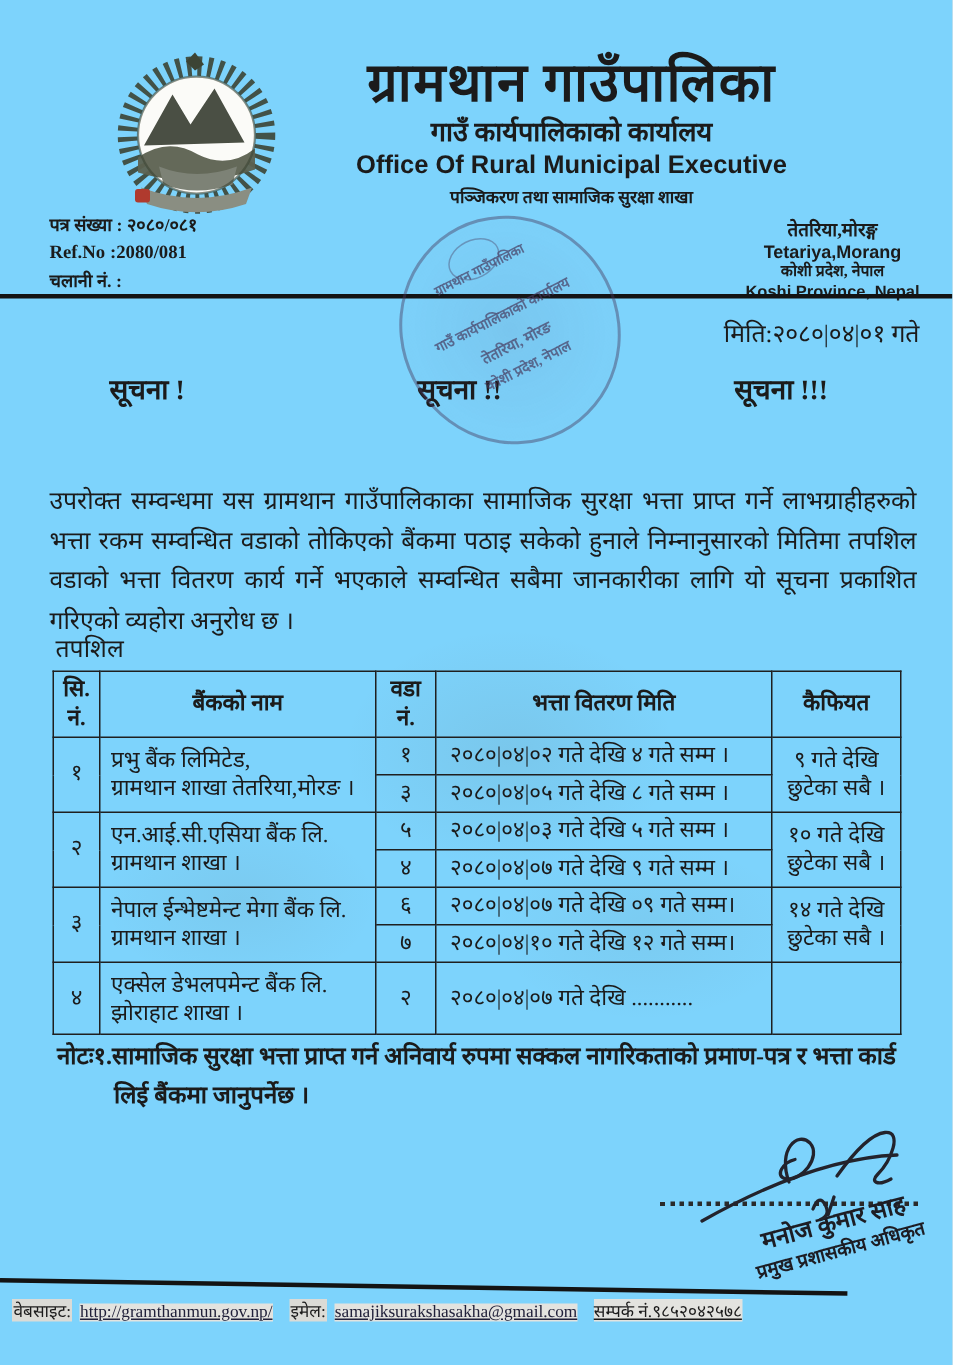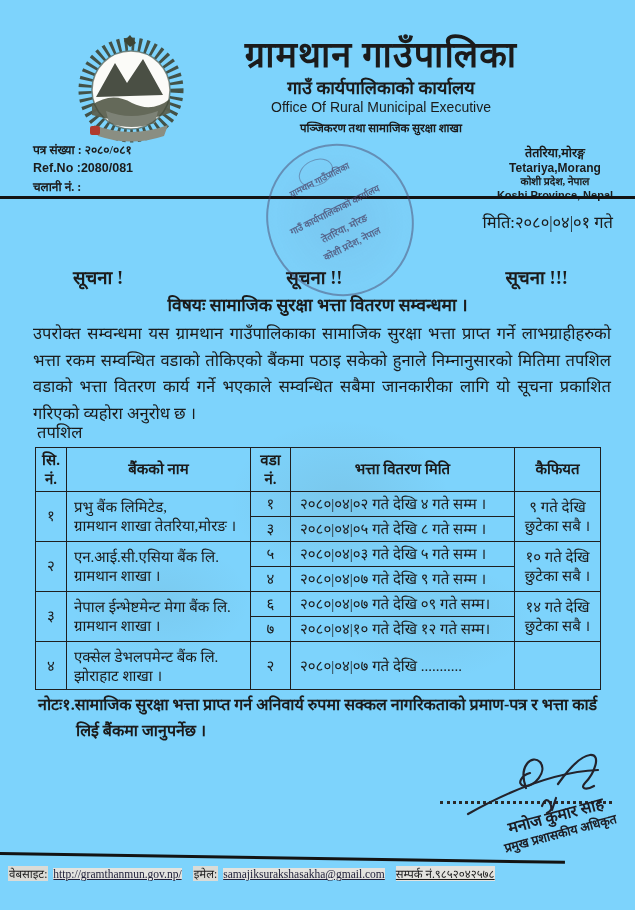--- a/index.html
+++ b/index.html
@@ -17,25 +17,25 @@
          background:radial-gradient(closest-side, rgba(90,95,90,.08), rgba(90,95,90,0)); }
   .wm3 { left:330px; top:560px; width:200px; height:120px;
          background:radial-gradient(closest-side, rgba(90,95,90,.07), rgba(90,95,90,0)); }
 
   
   .emblem { position:absolute; left:66px; top:33px; width:130px; height:124px; }
   .title-block { position:absolute; left:188px; top:36px; width:386px; text-align:center; }
   .muni-np { font-size:36px; font-weight:bold; letter-spacing:1px; line-height:1.1; }
   .muni-en { font-size:21px; font-weight:bold; font-family:"Liberation Sans",sans-serif; line-height:1.2; margin-top:2px;}
   .office-np { font-size:18px; font-weight:bold; line-height:1.25; margin-top:1px;}
-  .office-en { font-size:14px; font-weight:normal; font-family:"Liberation Sans",sans-serif; line-height:1.25;}
+  .office-en { font-size:17px; font-weight:bold; font-family:"Liberation Sans",sans-serif; line-height:1.25;}
   .dept-np { font-size:11.5px; font-weight:bold; margin-top:3px; }
 
   .ref-block { position:absolute; left:33px; top:141px; font-size:12px; font-weight:bold; line-height:1.5; }
-  .ref-en { font-family:Liberation Sans, sans-serif; font-size:12.5px; }
+  .ref-en { font-family:Liberation Serif, serif; font-size:12.5px; }
 
   .addr-block { position:absolute; right:14px; top:146px; width:132px; text-align:center; line-height:1.22; }
   .addr-np  { font-size:12.5px; font-weight:bold; }
   .addr-en  { font-size:12px; font-weight:bold; font-family:"Liberation Sans",sans-serif; }
   .addr-np2 { font-size:10.5px; font-weight:bold; }
   .addr-en2 { font-size:11px;  font-weight:bold; font-family:"Liberation Sans",sans-serif; }
 
   .header-rule { position:absolute; left:0; top:196px; width:635px; height:3px; background:#131313; }
 
   
@@ -46,22 +46,22 @@
   .rs-line { position:absolute; left:0; width:100%; text-align:center; font-weight:bold; }
   .rs-l1 { top:28px; font-size:9px; }
   .rs-l2 { top:62px; font-size:9.5px; }
   .rs-l3 { top:82px; font-size:10px; }
   .rs-l4 { top:100px; font-size:9.5px; }
   .rs-glyph { position:absolute; top:14px; left:58px; width:36px; height:26px;
               border:1.5px solid rgba(70,56,92,.45); border-radius:50%; }
 
   .date-line { position:absolute; right:22px; top:210px; font-size:16.5px; }
 
-  .notices { position:absolute; left:35px; right:35px; top:246px; display:flex;
-             justify-content:space-between; padding:0 32px 0 38px; font-size:18.5px; font-weight:bold;margin-top:18px; }
+  .notices { position:absolute; left:35px; right:51px; top:246px; display:flex;
+             justify-content:space-between; padding:0 32px 0 38px; font-size:18.5px; font-weight:bold; }
   .subject { position:absolute; left:0; width:635px; top:292px; text-align:center;
              font-size:17.5px; font-weight:bold; }
   .body-text { position:absolute; left:33px; top:321px; width:578px; font-size:16.5px;
                line-height:1.62; text-align:justify; }
   .tbl-caption { position:absolute; left:37px; top:420px; font-size:16.5px; }
 
   
   table.detail { position:absolute; left:35px; top:447px; border-collapse:collapse;
                  font-size:15px; line-height:1.25; }
   table.detail th, table.detail td { border:1.6px solid #1f1f1f; padding:1px 4px; vertical-align:middle; }
@@ -153,21 +153,20 @@
   </div>
 
   <div class="date-line">मिति:२०८०|०४|०१ गते</div>
 
   <div class="notices">
     <span>सूचना !</span>
     <span>सूचना !!</span>
     <span>सूचना !!!</span>
   </div>
 
-  <div class="subject">विषयः सामाजिक सुरक्षा भत्ता वितरण सम्वन्धमा ।</div>
 
   <div class="body-text">उपरोक्त सम्वन्धमा यस ग्रामथान गाउँपालिकाका सामाजिक सुरक्षा भत्ता प्राप्त गर्ने लाभग्राहीहरुको भत्ता रकम सम्वन्धित वडाको तोकिएको बैंकमा पठाइ सकेको हुनाले निम्नानुसारको मितिमा तपशिल वडाको भत्ता वितरण कार्य गर्ने भएकाले सम्वन्धित सबैमा जानकारीका लागि यो सूचना प्रकाशित गरिएको व्यहोरा अनुरोध छ ।</div>
 
   <div class="tbl-caption">तपशिल</div>
 
   <table class="detail">
     <tbody>
         <tr>
       <th class="col-sn center">
         <div>सि.</div>

